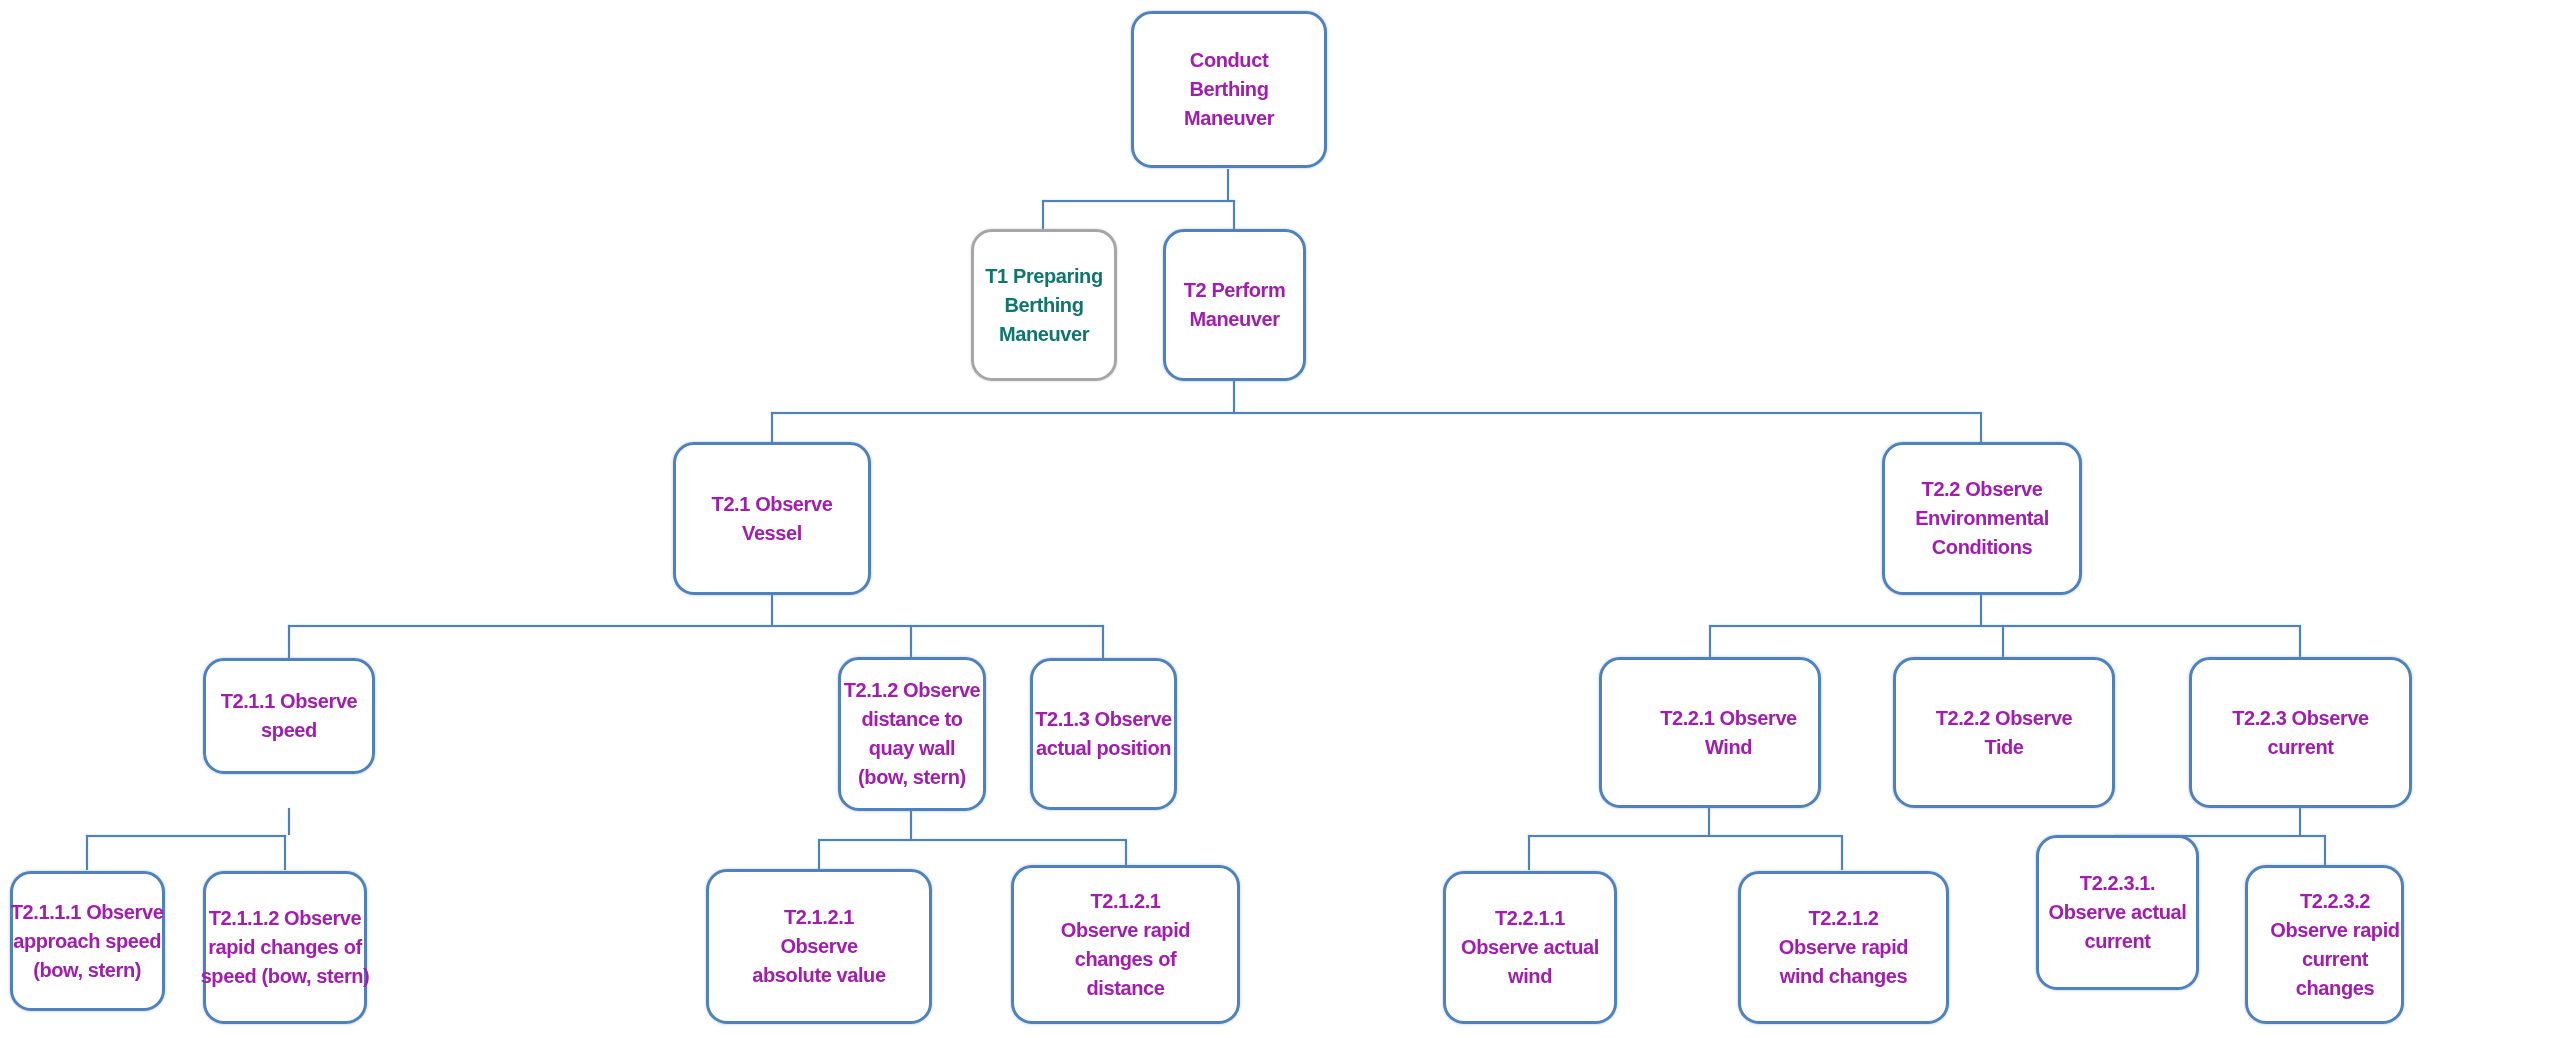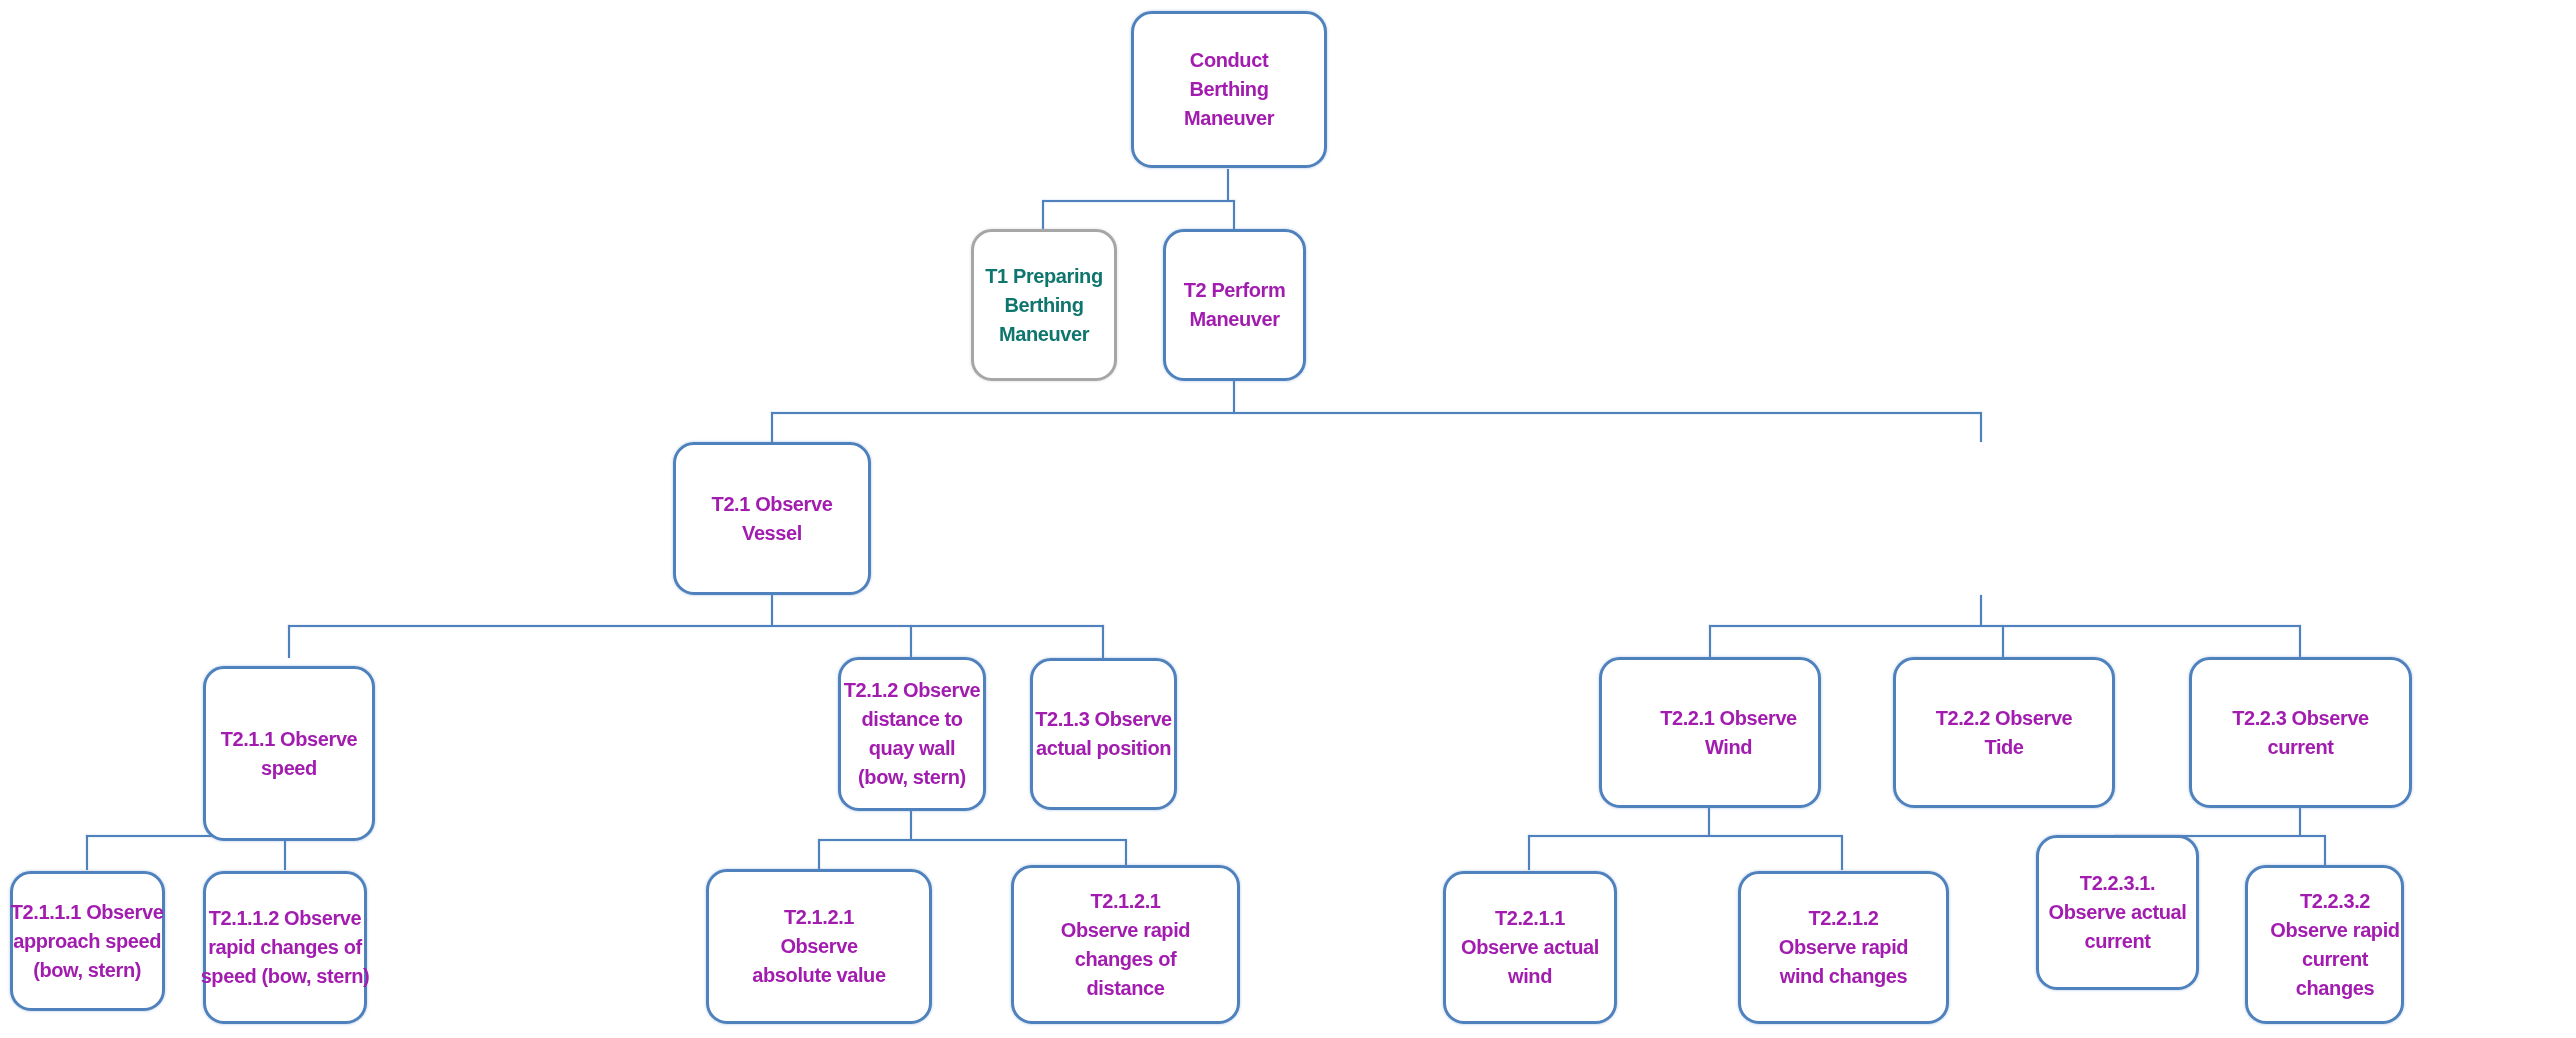--- a/index.html
+++ b/index.html
@@ -107,22 +107,25 @@
   <div class="node dimmed" style="left:971px;top:229px;width:146px;height:152px;">T1 Preparing
 Berthing
 Maneuver</div>
 
   <div class="node" style="left:1163px;top:229px;width:143px;height:152px;">T2 Perform
 Maneuver</div>
 
   <div class="node" style="left:673px;top:442px;width:198px;height:153px;">T2.1 Observe
 Vessel</div>
 
+  <div class="node" style="left:1882px;top:442px;width:200px;height:153px;">T2.2 Observe
+Environmental
+Conditions</div>
 
-  <div class="node" style="left:203px;top:658px;width:172px;height:175px;margin-top:8px;">T2.1.1 Observe
+  <div class="node" style="left:203px;top:658px;width:172px;height:116px;">T2.1.1 Observe
 speed</div>
 
   <div class="node" style="left:838px;top:657px;width:148px;height:154px;">T2.1.2 Observe
 distance to
 quay wall
 (bow, stern)</div>
 
   <div class="node" style="left:1030px;top:658px;width:147px;height:152px;">T2.1.3 Observe
 actual position</div>
 

